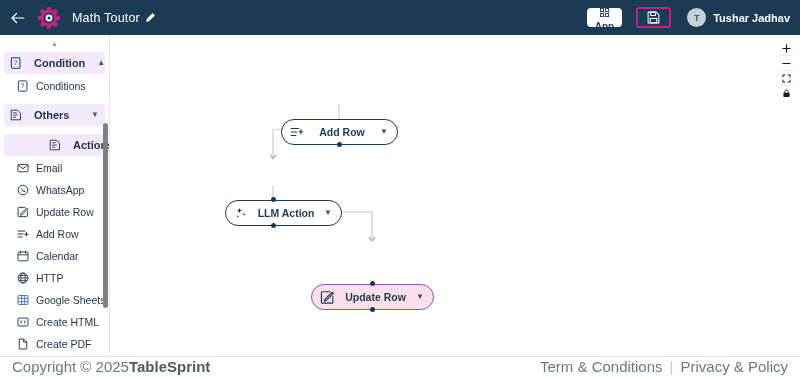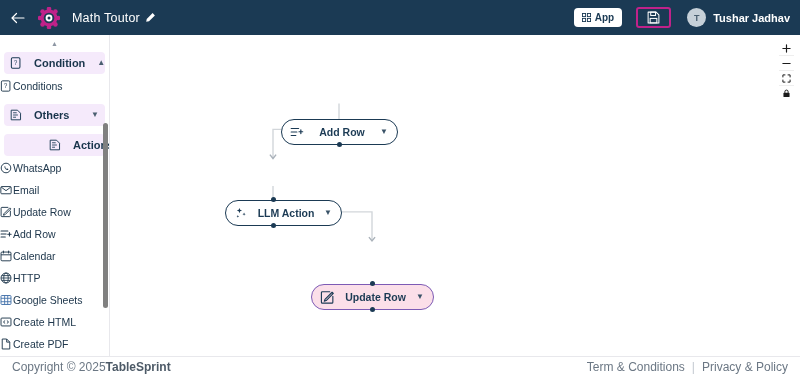--- a/index.html
+++ b/index.html
@@ -57,20 +57,21 @@
   .btn-app {
     background: #ffffff;
     color: #1b3a54;
     border-radius: 4px;
     height: 19px;
     padding: 0 8px;
     display: flex; align-items: center; gap: 4px;
     font-size: 10px;
     font-weight: bold;
     cursor: pointer;
+    flex-direction: column;
   }
   .btn-save-wrap {
     margin-left: 14px;
     border: 2px solid #c0228a;
     border-radius: 3px;
     padding: 2px 9px;
     display: flex; align-items: center; justify-content: center;
     cursor: pointer;
   }
   .btn-save-wrap svg { display: block; }
@@ -142,21 +143,22 @@
     flex: 1 1 auto;
   }
   .sb-chev {
     font-size: 8px;
     color: #4a5f70;
     line-height: 1;
   }
   .sb-item {
     height: 21px;
     display: flex; align-items: center;
-    gap: 1px;
+    gap: 7px;
+    padding-left: 17px;
     cursor: pointer;
     margin-top: 1px;
   }
   .sb-item .lbl {
     font-size: 10.5px;
     color: #20384d;
   }
   .ico { display: inline-flex; align-items: center; justify-content: center; flex: 0 0 auto; }
   .ico svg { display: block; }
 
@@ -233,21 +235,21 @@
   .zbtn svg { display: block; }
 
   
   .footer {
     height: 20px;
     flex: 0 0 20px;
     background: #ffffff;
     border-top: 1px solid #e8e8ec;
     display: flex; align-items: center;
     padding: 0 12px;
-    font-size: 12px;
+    font-size: 15px;
     color: #6b7784;
     position: relative;
     z-index: 15;
   }
   .footer .fspacer { flex: 1 1 auto; }
   .footer .brand { font-weight: bold; color: #4d5a67; }
   .flink { color: #6b7784; cursor: pointer; }
   .fsep { margin: 0 7px; color: #c3c9d0; }
 </style>
 </head>
@@ -366,35 +368,35 @@
               <path d="M3.6 4.4h4.2M3.6 7h5.6M3.6 9.6h3.4" stroke="#1b3a54" stroke-width="1"></path>
             </svg>
           </span>
           <span class="lbl">Actions</span>
           <span class="sb-chev">▲</span>
         </div>
 
         <div class="sb-item">
           <span class="ico">
             <svg width="12" height="12" viewBox="0 0 14 14" fill="none">
+              <rect x="1" y="3" width="12" height="8.4" rx="1" stroke="#20384d" stroke-width="1.1"></rect>
+              <path d="M1.4 3.6l5.6 4.2 5.6-4.2" stroke="#20384d" stroke-width="1.1" stroke-linejoin="round"></path>
+            </svg>
+          </span>
+          <span class="lbl">Email</span>
+        </div>
+
+        <div class="sb-item">
+          <span class="ico">
+            <svg width="12" height="12" viewBox="0 0 14 14" fill="none">
               <circle cx="7" cy="7" r="5.6" stroke="#20384d" stroke-width="1.1"></circle>
               <path d="M5.2 5c.6-.5 1 .3 1.3.8.2.5-.5.6-.3 1 .3.6 1 1.1 1.6 1.2.4.1.5-.6 1-.4.5.3 1.3.7.8 1.3-.6.7-2 .4-3-.5-1-.9-1.6-2.3-1.4-3.4z" fill="#20384d"></path>
             </svg>
           </span>
           <span class="lbl">WhatsApp</span>
-        </div>
-
-        <div class="sb-item">
-          <span class="ico">
-            <svg width="12" height="12" viewBox="0 0 14 14" fill="none">
-              <rect x="1" y="3" width="12" height="8.4" rx="1" stroke="#20384d" stroke-width="1.1"></rect>
-              <path d="M1.4 3.6l5.6 4.2 5.6-4.2" stroke="#20384d" stroke-width="1.1" stroke-linejoin="round"></path>
-            </svg>
-          </span>
-          <span class="lbl">Email</span>
         </div>
 
         <div class="sb-item">
           <span class="ico">
             <svg width="12" height="12" viewBox="0 0 14 14" fill="none">
               <path d="M11.4 2.2l1.2 1.2-6.8 6.8-1.8.6.6-1.8 6.8-6.8z" stroke="#20384d" stroke-width="1.1" stroke-linejoin="round"></path>
               <path d="M9.2 1.6H2.2a.9.9 0 00-.9.9v9a.9.9 0 00.9.9h9a.9.9 0 00.9-.9V6" stroke="#20384d" stroke-width="1.1" stroke-linecap="round"></path>
             </svg>
           </span>
           <span class="lbl">Update Row</span>

